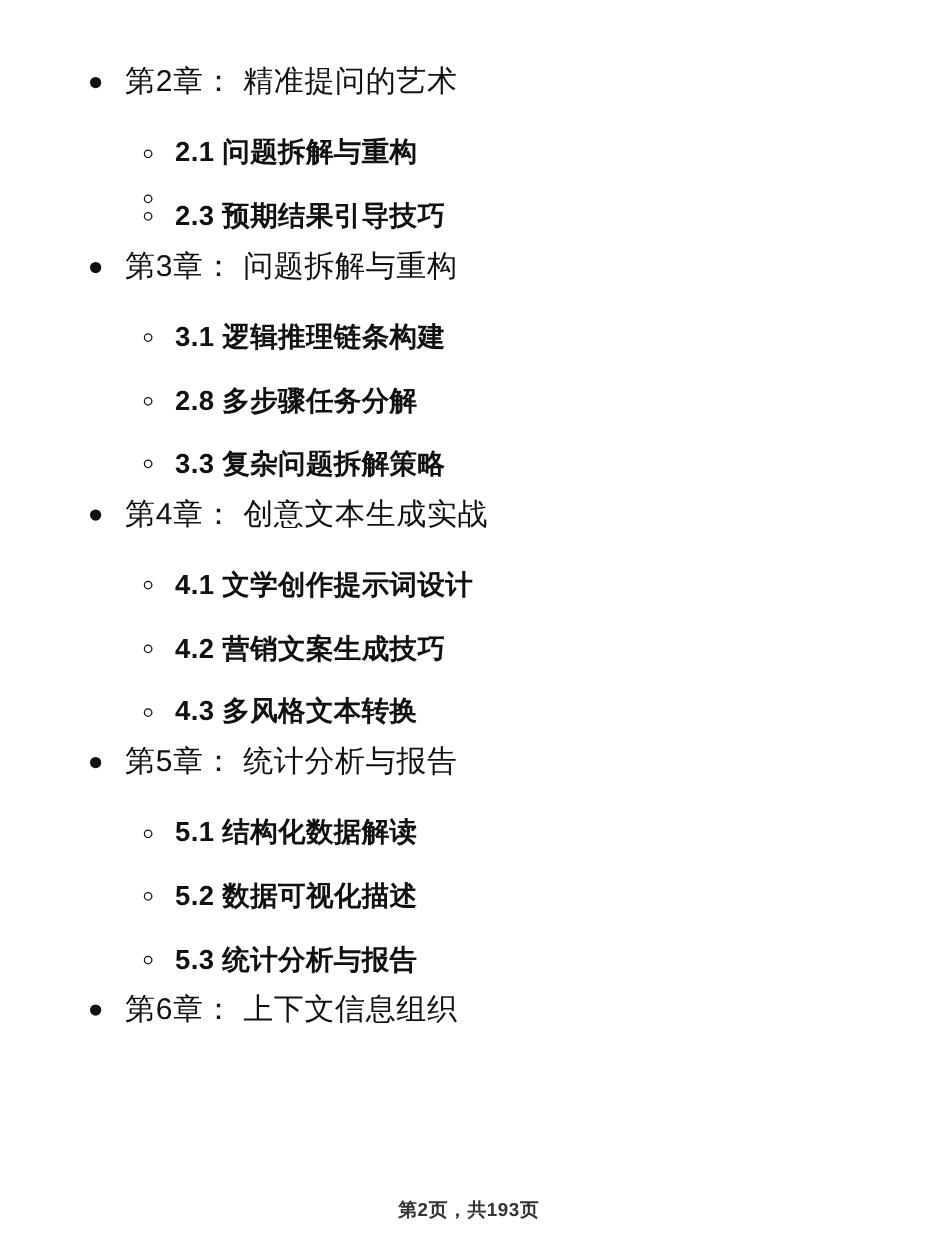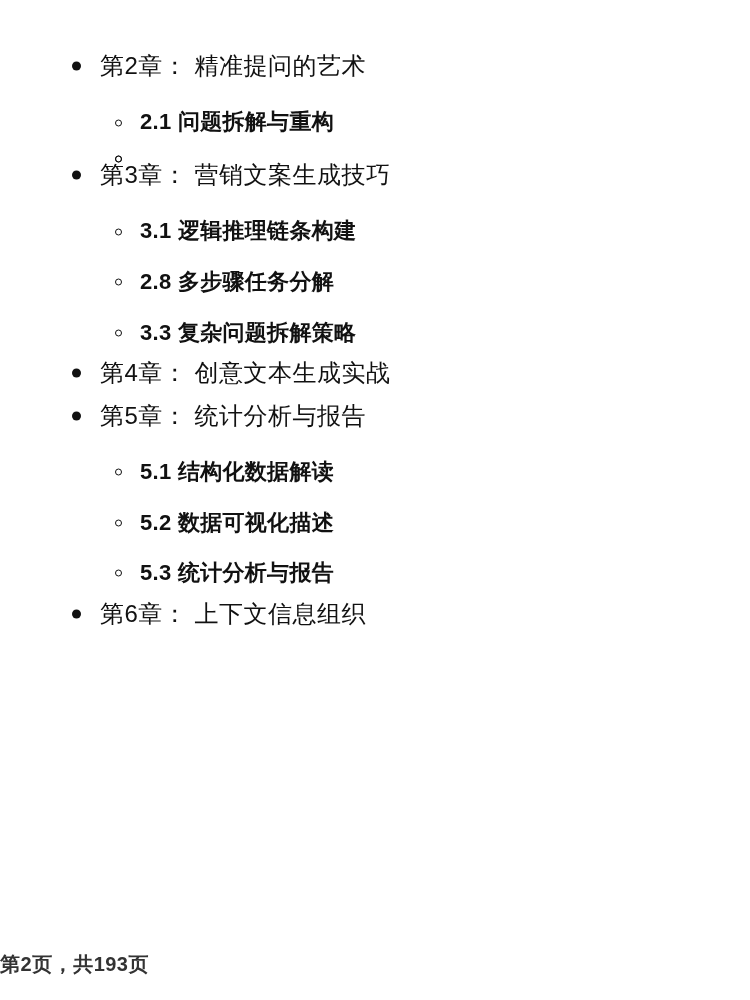--- a/index.html
+++ b/index.html
@@ -82,22 +82,22 @@
     margin-top: 0;
   }
   .first-sections {
     margin-top: 26px;
   }
   .footer {
     position: absolute;
     left: 0;
     right: 0;
     bottom: 22px;
-    text-align: left;
-    font-size: 20px;
+    text-align: center;
+    font-size: 15px;
     font-weight: bold;
     color: #333333;
     letter-spacing: 0.5px;
   }
   .footer .num {
     font-weight: bold;
   }
 </style>
 </head>
 <body>
@@ -114,28 +114,29 @@
       <ul class="sections first-sections">
         <li class="section">
           <span class="bullet-hollow"></span>
           <span>2.1 问题拆解与重构</span>
         </li>
         <li class="section">
           <span class="bullet-hollow"></span>
         </li>
         <li class="section">
           <span class="bullet-hollow"></span>
-        </li>
-      </ul>
-    </li>
-
-    <li class="chapter-group">
-      <div class="chapter">
-        <span class="bullet"></span>
-        <span class="chapter-label">第3章： 营销文案生成技巧</span>
+          <span>2.3 预期结果引导技巧</span>
+        </li>
+      </ul>
+    </li>
+
+    <li class="chapter-group">
+      <div class="chapter">
+        <span class="bullet"></span>
+        <span class="chapter-label">第3章： 问题拆解与重构</span>
       </div>
       <ul class="sections first-sections">
         <li class="section">
           <span class="bullet-hollow"></span>
           <span>3.1 逻辑推理链条构建</span>
         </li>
         <li class="section">
           <span class="bullet-hollow"></span>
           <span>2.8 多步骤任务分解</span>
         </li>
@@ -144,20 +145,34 @@
           <span>3.3 复杂问题拆解策略</span>
         </li>
       </ul>
     </li>
 
     <li class="chapter-group">
       <div class="chapter">
         <span class="bullet"></span>
         <span class="chapter-label">第4章： 创意文本生成实战</span>
       </div>
+      <ul class="sections first-sections">
+        <li class="section">
+          <span class="bullet-hollow"></span>
+          <span>4.1 文学创作提示词设计</span>
+        </li>
+        <li class="section">
+          <span class="bullet-hollow"></span>
+          <span>4.2 营销文案生成技巧</span>
+        </li>
+        <li class="section">
+          <span class="bullet-hollow"></span>
+          <span>4.3 多风格文本转换</span>
+        </li>
+      </ul>
     </li>
 
     <li class="chapter-group">
       <div class="chapter">
         <span class="bullet"></span>
         <span class="chapter-label">第5章： 统计分析与报告</span>
       </div>
       <ul class="sections first-sections">
         <li class="section">
           <span class="bullet-hollow"></span>

